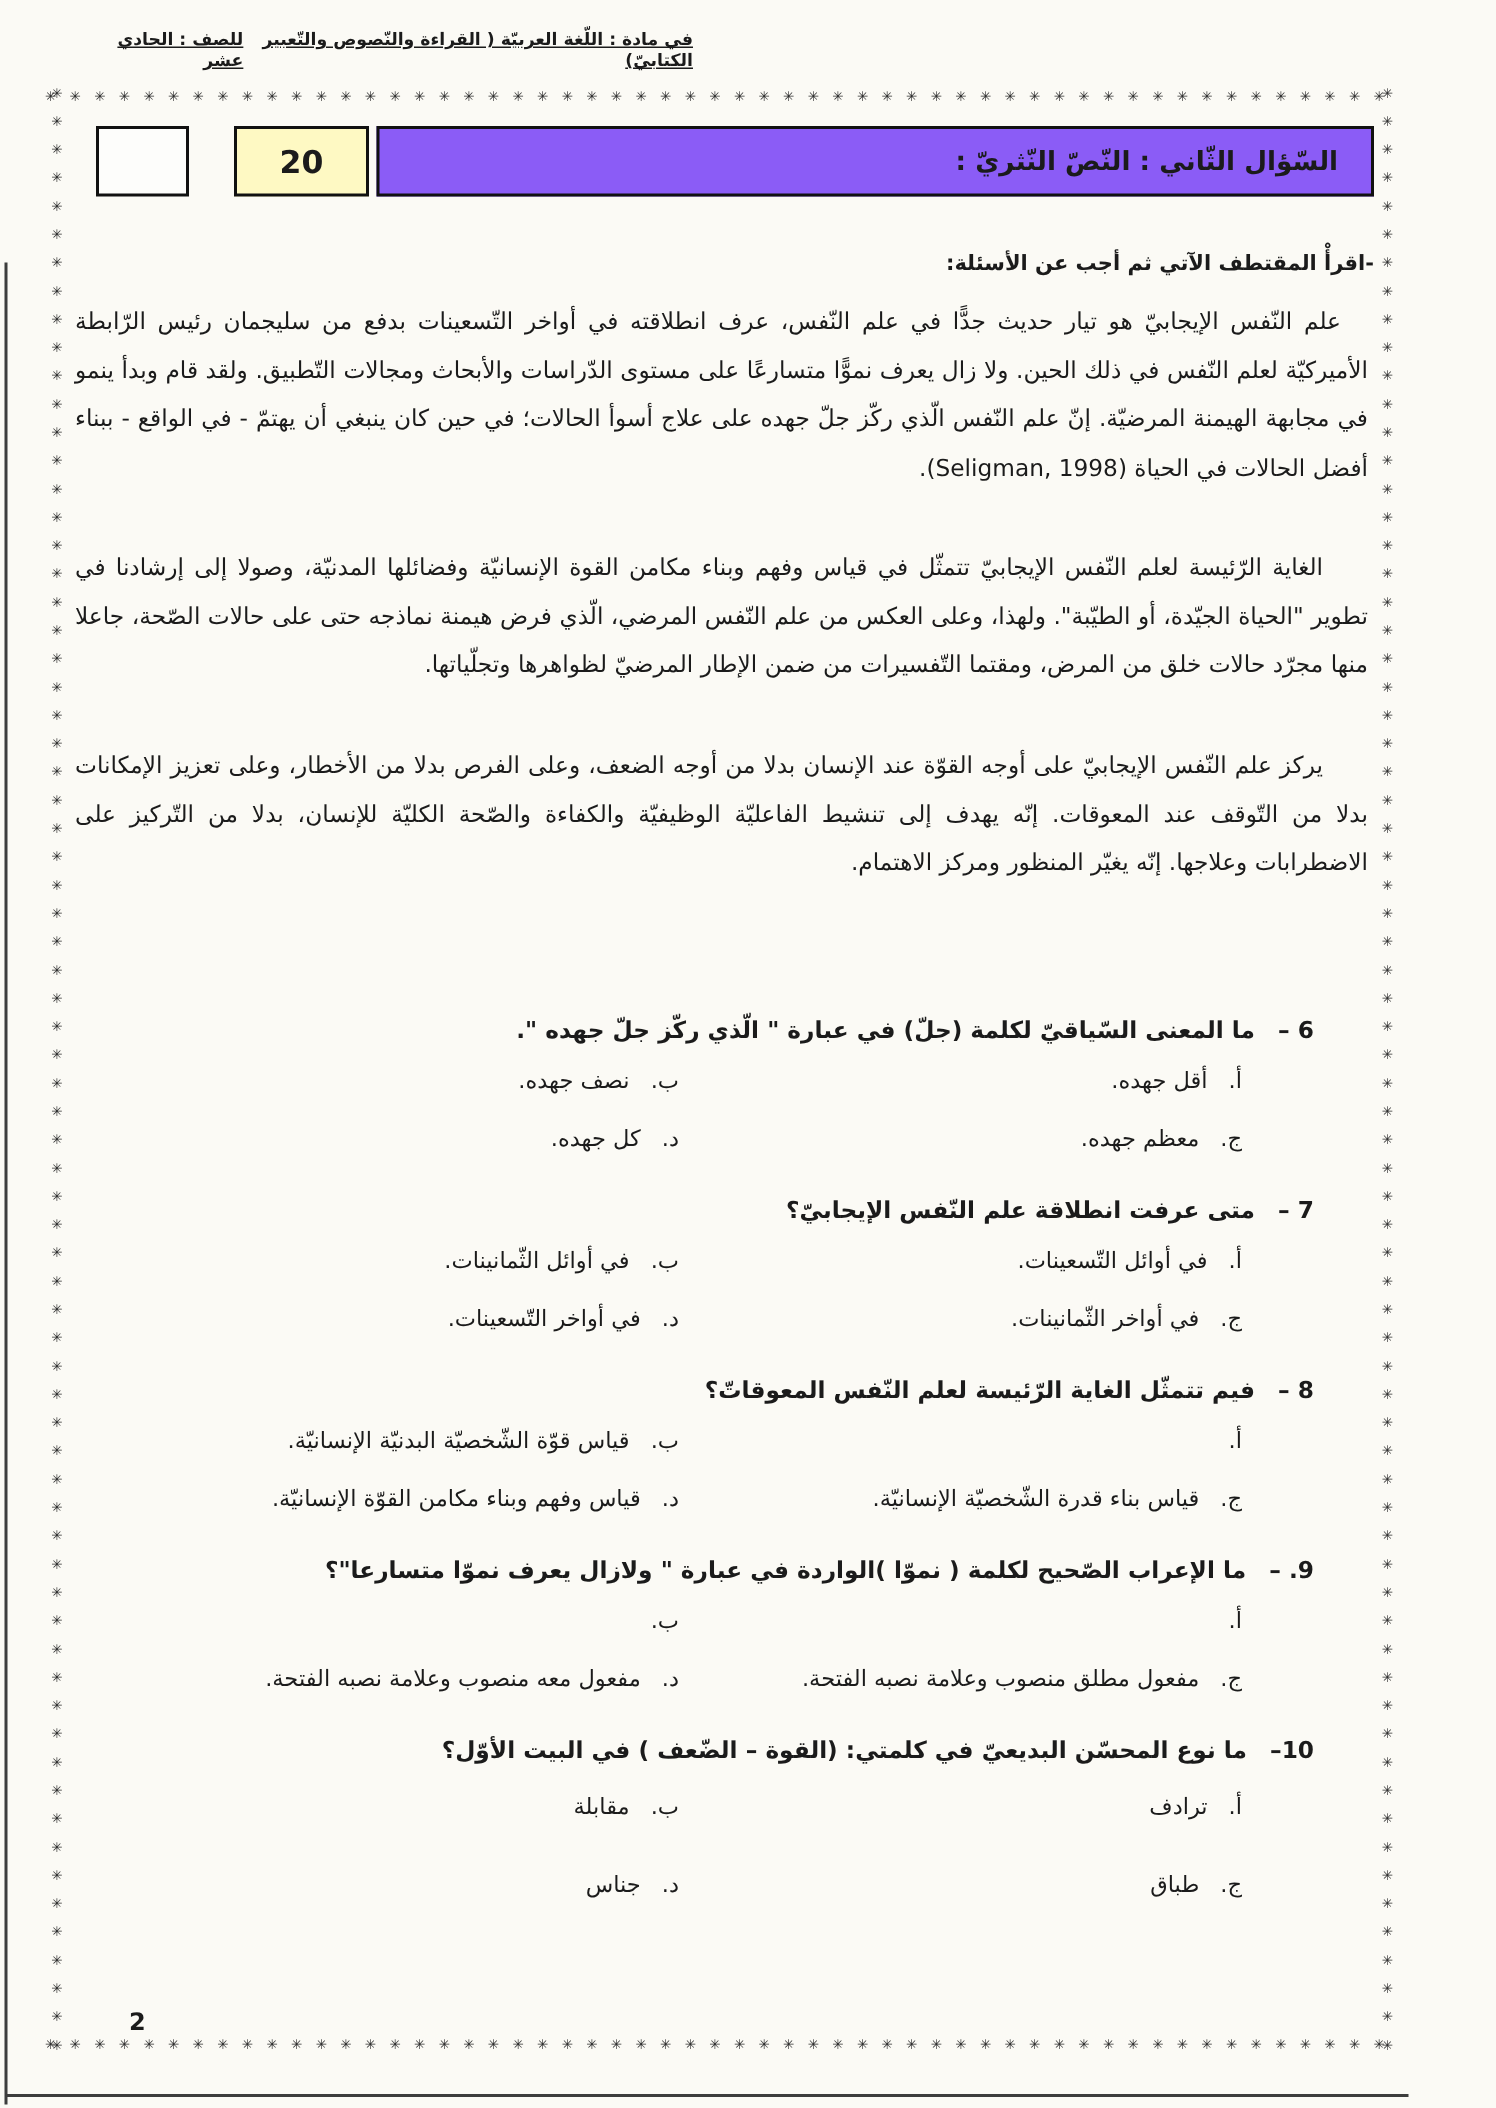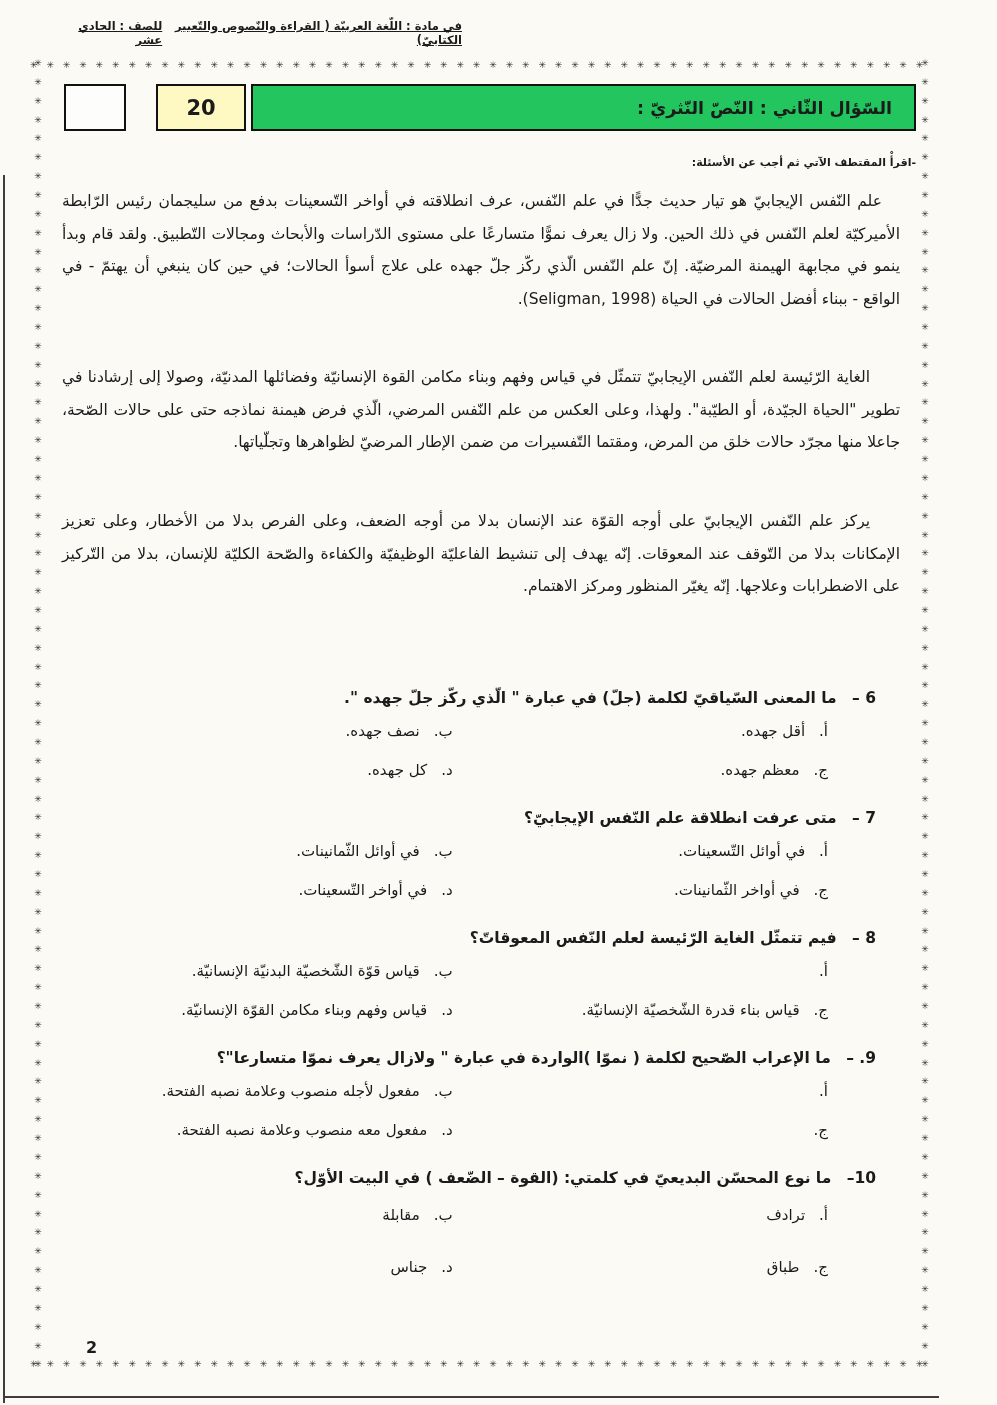--- a/index.html
+++ b/index.html
@@ -25,31 +25,31 @@
   .strip-bottom{bottom:0;left:0;right:0;height:15px;}
   .strip-left{left:0;top:0;bottom:0;width:15px;writing-mode:vertical-rl;}
   .strip-right{right:0;top:0;bottom:0;width:15px;writing-mode:vertical-rl;}
   .content{
     position:absolute;left:16px;right:16px;top:16px;bottom:16px;
     direction:rtl;text-align:right;overflow:hidden;
   }
   .title-row{display:flex;direction:rtl;margin-top:10px;height:47px;padding-left:18px;}
   .title-box{
     flex:1;border:2px solid #111;display:flex;align-items:center;
-    padding:0 22px;font-weight:bold;font-size:17.5px;background:#22c55e;
+    padding:0 22px;font-weight:bold;font-size:17.5px;background:#8b5cf6;
   }
   .score-box{
     width:86px;margin-right:5px;border:2px solid #111;display:flex;
     align-items:center;justify-content:center;
     font-weight:bold;font-size:21px;background:#fef9c3;
   }
   .empty-box{width:58px;margin-right:30px;border:2px solid #111;background:#fdfdfb;}
-  .instruction{margin-top:25px;font-weight:bold;font-size:11px;}
+  .instruction{margin-top:37px;font-weight:bold;font-size:14px;}
   .passage{margin-top:14px;font-size:15.5px;line-height:2.1;text-align:justify;}
-  .passage p{margin:16px;}
+  .passage p{margin:4px;}
   .passage .p1{text-indent:18px;min-height:160px;}
   .passage .p2{text-indent:30px;min-height:128px;}
   .passage .p3{text-indent:30px;min-height:158px;}
   .question{margin-top:26px;}
   .q-head{font-weight:bold;font-size:15.5px;padding-right:40px;text-align:right;}
   .q-num{margin-left:10px;white-space:nowrap;}
   .options{
     margin-top:12px;display:grid;grid-template-columns:48% 52%;
     padding-right:88px;row-gap:13px;font-size:15px;line-height:1.7;
   }
@@ -171,24 +171,24 @@
     <div class="q-head">
       <span class="q-num">9. –</span>
       <span class="q-text">ما الإعراب الصّحيح لكلمة ( نموّا )الواردة في عبارة " ولازال يعرف نموّا متسارعا"؟</span>
     </div>
     <div class="options">
       <div class="option">
         <span class="opt-label">أ.</span>
       </div>
       <div class="option">
         <span class="opt-label">ب.</span>
-        <span class="opt-text">مفعول لأجله منصوب وعلامة نصبه الفتحة.</span>
-      </div>
-      <div class="option">
-        <span class="opt-label">ج.</span>
+      </div>
+      <div class="option">
+        <span class="opt-label">ج.</span>
+        <span class="opt-text">مفعول مطلق منصوب وعلامة نصبه الفتحة.</span>
       </div>
       <div class="option">
         <span class="opt-label">د.</span>
         <span class="opt-text">مفعول معه منصوب وعلامة نصبه الفتحة.</span>
       </div>
     </div>
   </div>
 
   <div class="question wide">
     <div class="q-head">

